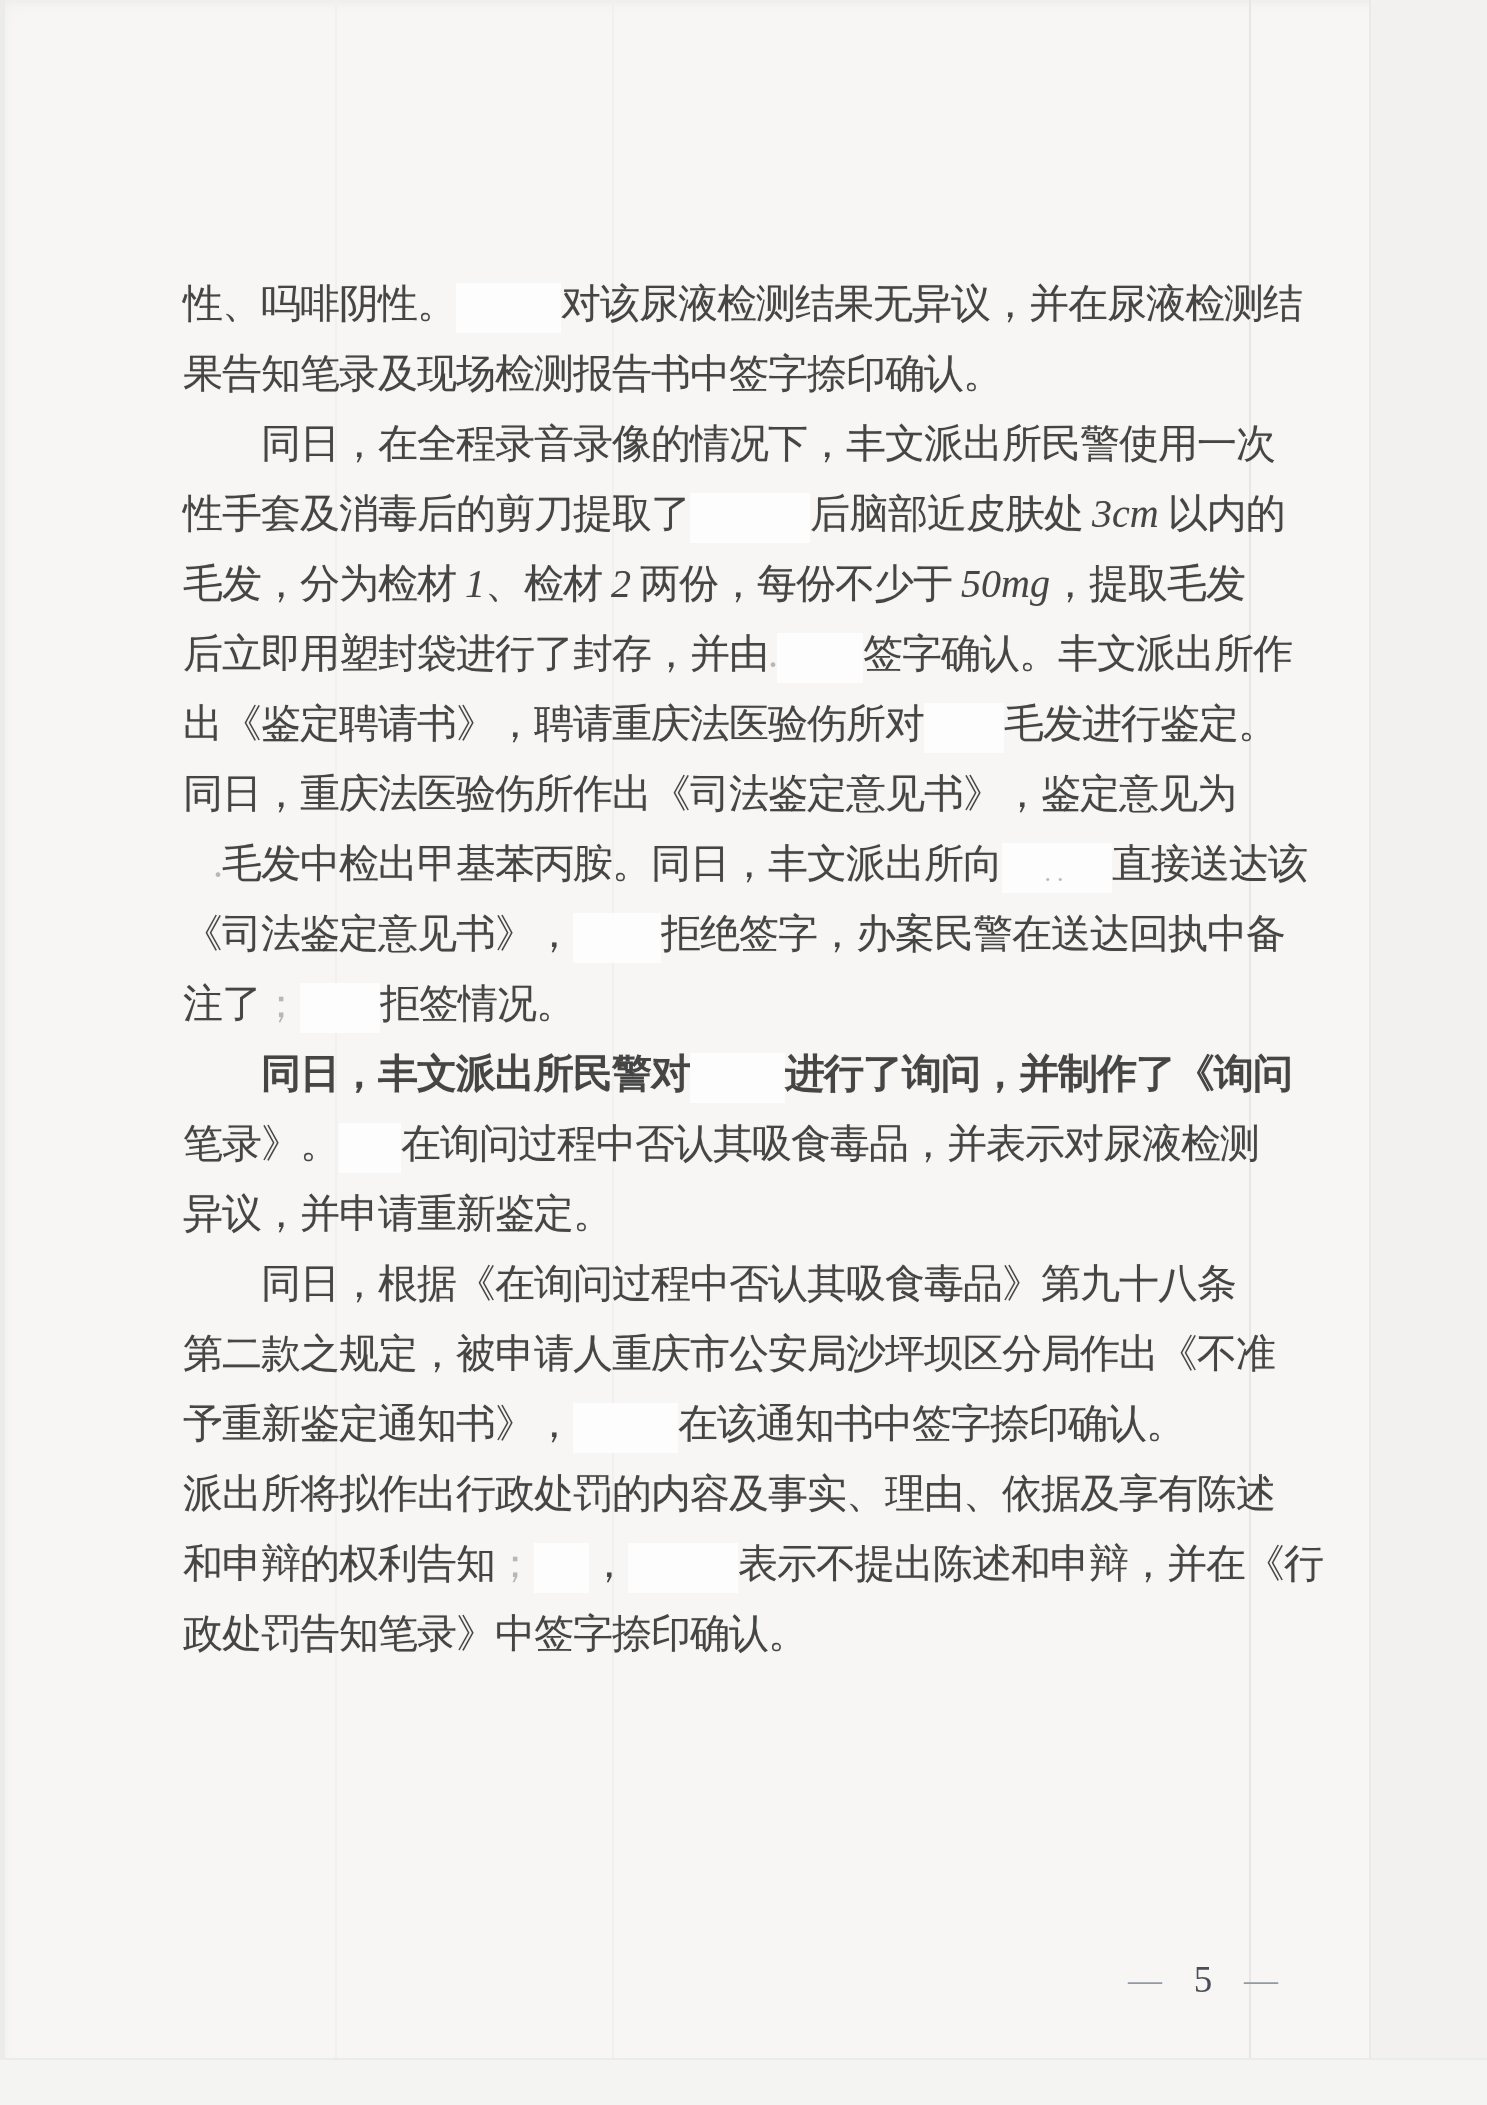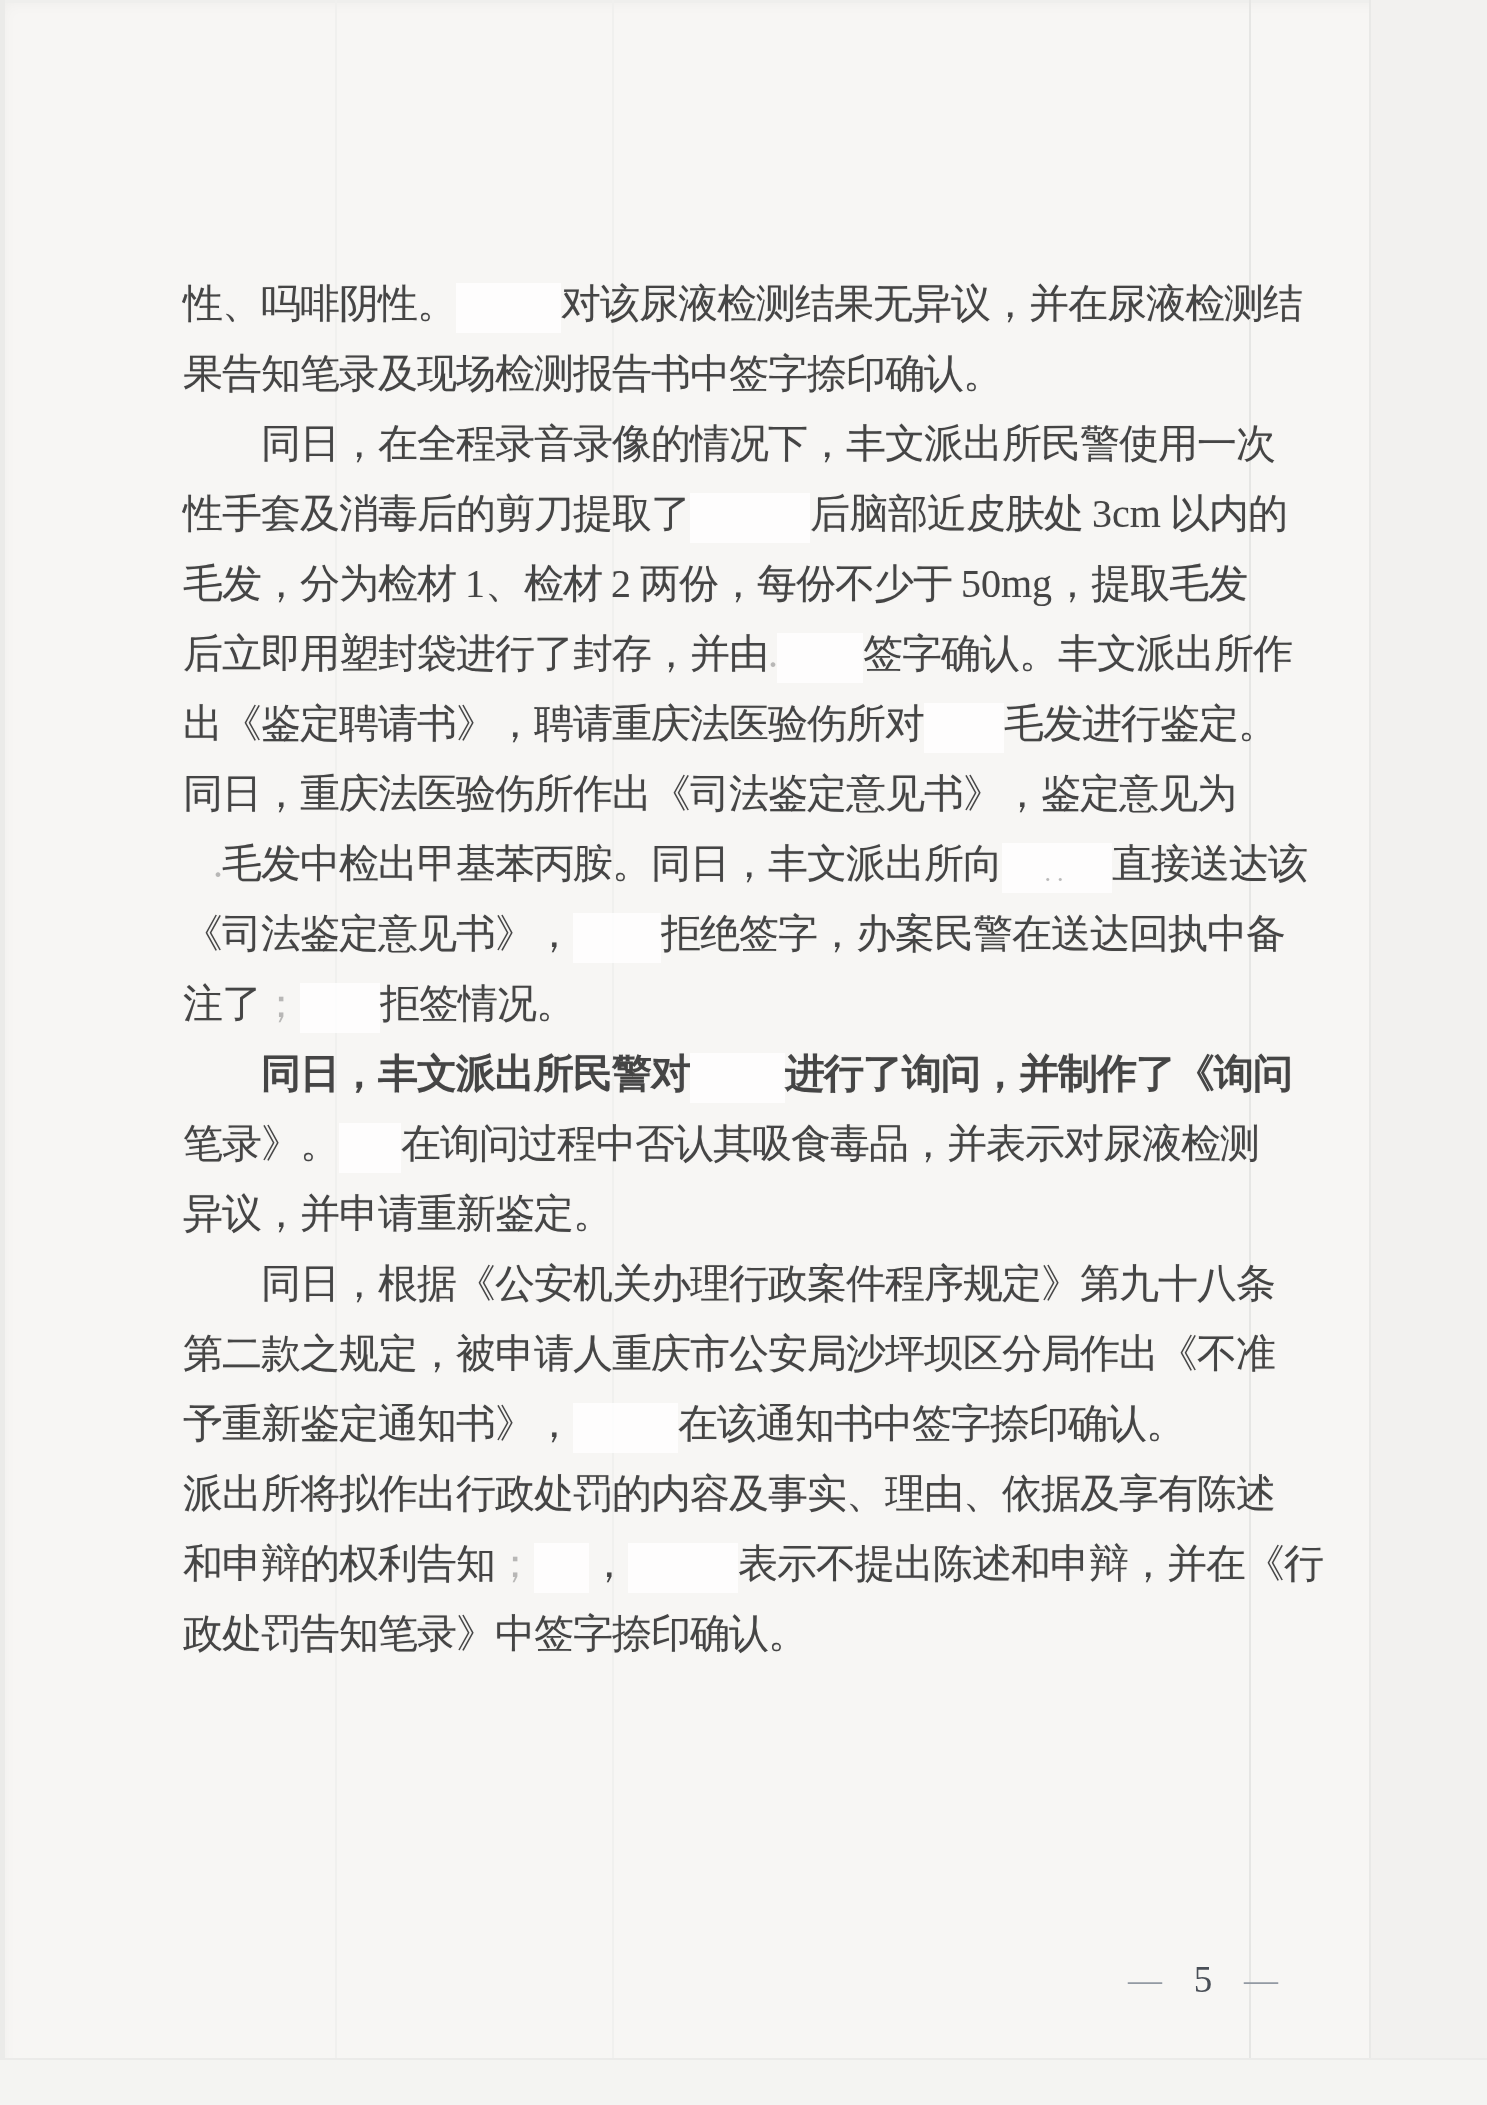--- a/index.html
+++ b/index.html
@@ -26,21 +26,21 @@
     color:#454545;white-space:nowrap;
     text-shadow:0 0 1px rgba(80,80,80,.25);
   }
   .gap{
     display:inline-block;height:50px;vertical-align:middle;
     background:rgba(255,255,255,.8);
     text-align:center;line-height:50px;
   }
   .gap .dots{opacity:.4;font-size:26px;letter-spacing:6px;color:#555;}
   .mark{opacity:.35;}
-  .lat{letter-spacing:0;}
+  .lat{letter-spacing:0;font-style:italic;}
 
   .page-number{
     position:absolute;left:1128px;top:1958px;width:150px;
     display:flex;align-items:center;justify-content:space-between;
     font-size:37px;color:#4a4f57;letter-spacing:0;
   }
   .page-number .dash{color:#939aa3;font-size:34px;line-height:1;}
   .page-number .num{color:#4a4f57;}
 </style>
 </head>
@@ -65,21 +65,21 @@
       <div class="line"><span>毛发，分为检材 </span><span class="lat">1</span><span>、检材 </span><span class="lat">2</span><span> 两份，每份不少于 </span><span class="lat">50mg</span><span>，提取毛发</span></div>
       <div class="line"><span>后立即用塑封袋进行了封存，并由</span><span class="mark">.</span><span class="gap" style="width: 86px;"></span><span>签字确认。丰文派出所作</span></div>
       <div class="line"><span>出《鉴定聘请书》，聘请重庆法医验伤所对</span><span class="gap" style="width: 80px;"></span><span>毛发进行鉴定。</span></div>
       <div class="line"><span>同日，重庆法医验伤所作出《司法鉴定意见书》，鉴定意见为</span></div>
       <div class="line" style="padding-left: 30px;"><span class="mark">.</span><span>毛发中检出甲基苯丙胺。同日，丰文派出所向</span><span class="gap" style="width: 110px;"><span class="dots">..</span></span><span>直接送达该</span></div>
       <div class="line"><span>《司法鉴定意见书》，</span><span class="gap" style="width: 88px;"></span><span>拒绝签字，办案民警在送达回执中备</span></div>
       <div class="line"><span>注了</span><span class="mark">；</span><span class="gap" style="width: 80px;"></span><span>拒签情况。</span></div>
       <div class="line" style="padding-left: 78px; font-weight: bold;"><span>同日，丰文派出所民警对</span><span class="gap" style="width: 95px;"></span><span>进行了询问，并制作了《询问</span></div>
       <div class="line"><span>笔录》。</span><span class="gap" style="width: 62px;"></span><span>在询问过程中否认其吸食毒品，并表示对尿液检测</span></div>
       <div class="line"><span>异议，并申请重新鉴定。</span></div>
-      <div class="line" style="padding-left: 78px;"><span>同日，根据《公安机关办理行政案件程序规定》第九十八条</span></div>
+      <div class="line" style="padding-left: 78px;"><span>同日，根据《在询问过程中否认其吸食毒品》第九十八条</span></div>
       <div class="line"><span>第二款之规定，被申请人重庆市公安局沙坪坝区分局作出《不准</span></div>
       <div class="line"><span>予重新鉴定通知书》，</span><span class="gap" style="width: 105px;"></span><span>在该通知书中签字捺印确认。</span></div>
       <div class="line"><span>派出所将拟作出行政处罚的内容及事实、理由、依据及享有陈述</span></div>
       <div class="line"><span>和申辩的权利告知</span><span class="mark">；</span><span class="gap" style="width: 55px;"></span><span>，</span><span class="gap" style="width: 110px;"></span><span>表示不提出陈述和申辩，并在《行</span></div>
       <div class="line"><span>政处罚告知笔录》中签字捺印确认。</span></div>
     </div>
 
   <div class="page-number">
     <span class="dash">—</span>
     <span class="num">5</span>

